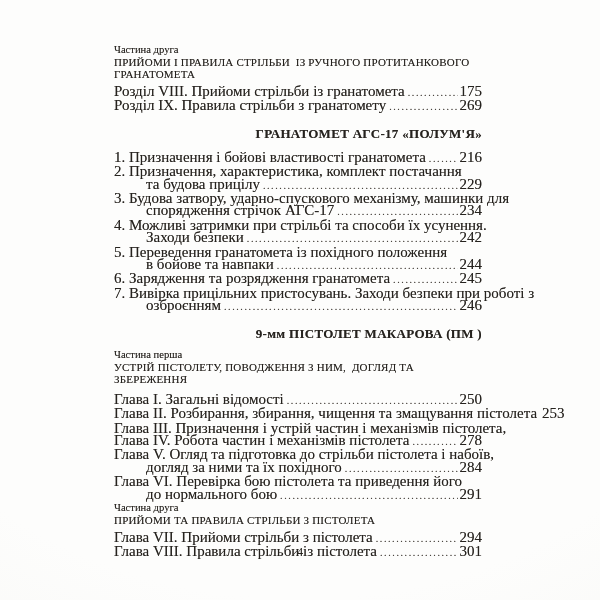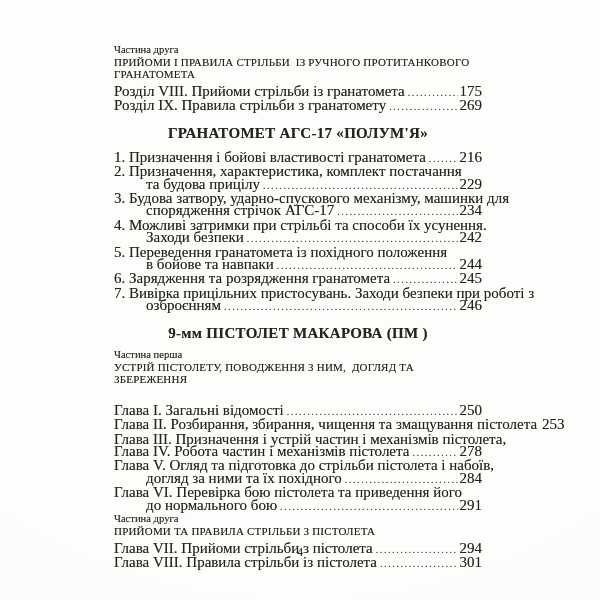--- a/index.html
+++ b/index.html
@@ -24,32 +24,32 @@
     font-size: 10.6px; line-height: 12px;
   }
   .part-title {
     font-size: 11px; line-height: 12px;
     letter-spacing: 0.2px;
     white-space: pre-wrap;
   }
 
   
   .section-heading {
-    text-align: center;
+    text-align: right;
     font-weight: bold;
-    font-size: 15px; line-height: 13px;
+    font-size: 13px; line-height: 13px;
     letter-spacing: 0.3px;
     margin-top: 13px; margin-bottom: 11px;
   }
   .section-heading.big-gap { margin-bottom: 0; }
 
   
   .entry-group { margin-top: 5px; }
   .entry-group.tight { margin-top: 3px; }
-  .entry-group.after-title { margin-top: 19px; }
+  .entry-group.after-title { margin-top: 8px; }
 
   .toc-line {
     display: flex; align-items: baseline;
     font-size: 15px; line-height: 12.4px;
   }
   .toc-line .line-text { white-space: nowrap; }
   .toc-line.cont { padding-left: 32px; }
 
   .dots {
     flex: 1 1 auto;

